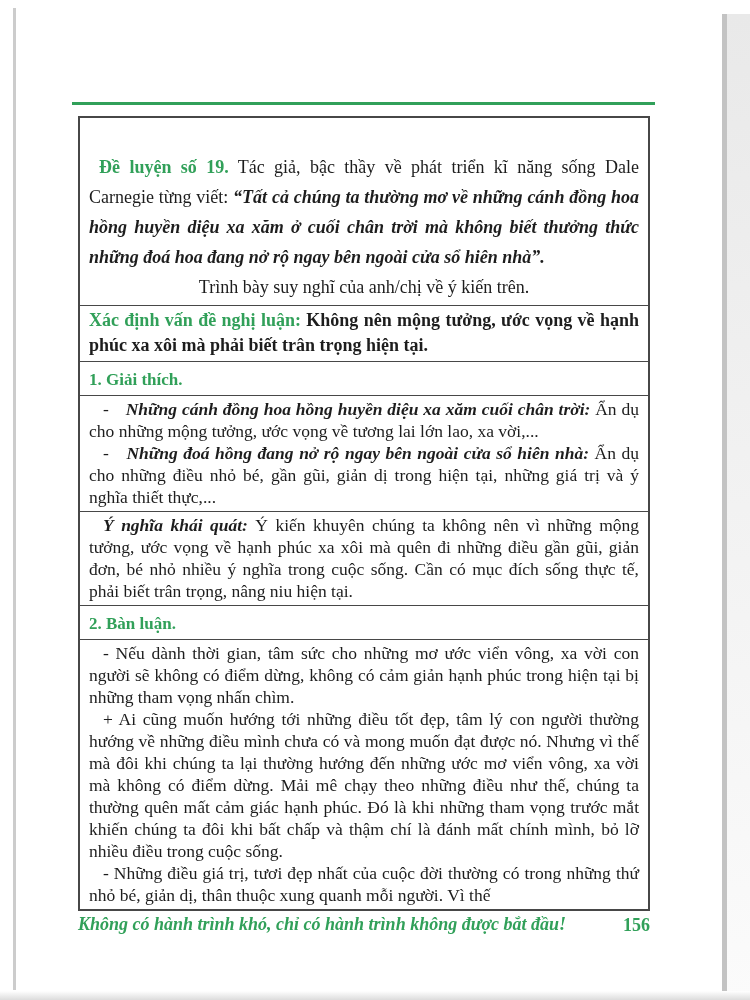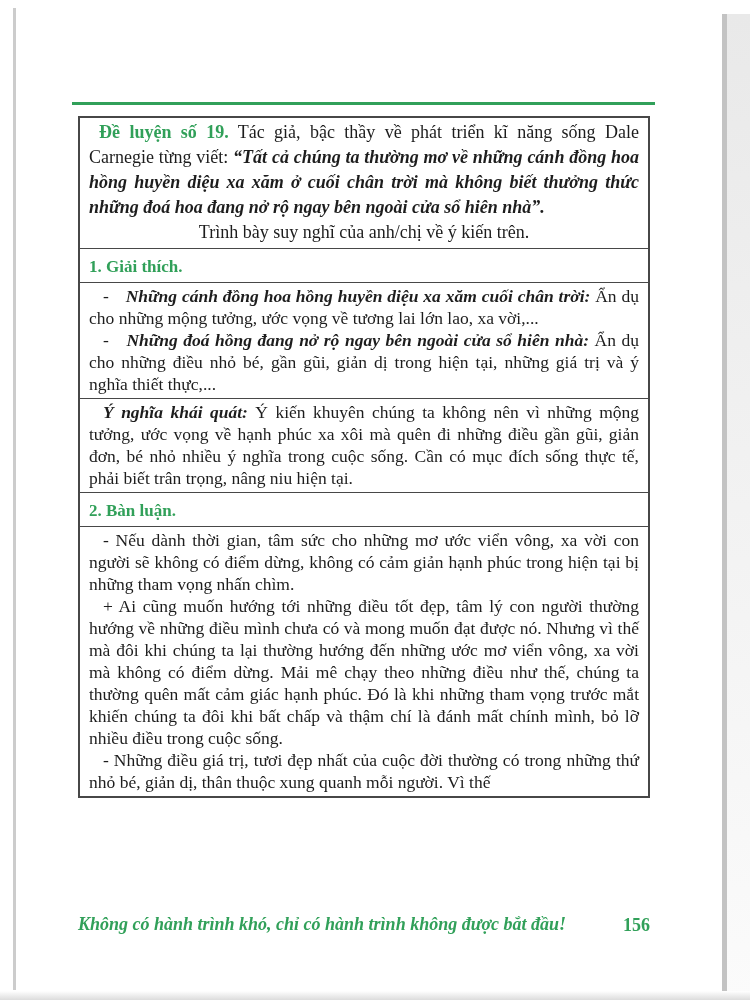--- a/index.html
+++ b/index.html
@@ -26,21 +26,21 @@
   .head-rule{position:absolute;top:102px;left:72px;width:583px;height:3px;background:var(--green);}
 
   
   .doc-table{
     position:absolute;top:116px;left:78px;width:572px;
     border:2px solid #474747;background:#ffffff;box-sizing:border-box;
   }
   .row{border-top:1.5px solid #474747;padding:2px 9px 3px 9px;}
   .row:first-child{border-top:none;}
 
-  .row-prompt{font-size:18px;line-height:25px;}
+  .row-prompt{font-size:18px;line-height:30px;margin-top:32px;}
   .prompt-para{margin:0;text-align:justify;text-indent:10px;}
   .exercise-label{color:var(--green);font-weight:bold;}
   .prompt-quote{font-weight:bold;font-style:italic;}
   .prompt-task{margin:0;text-align:center;}
 
   .row-thesis{font-size:18px;line-height:25px;font-weight:bold;text-align:justify;}
   .thesis-label{color:var(--green);}
 
   .row-title{font-size:17px;line-height:24px;font-weight:bold;color:var(--green);padding-top:6px;}
 
@@ -73,20 +73,21 @@
 </div>
 <div class="head-rule"></div>
 
 <div class="doc-table">
 
   <div class="row row-prompt">
     <p class="prompt-para"><span class="exercise-label">Đề luyện số 19.</span><span> Tác giả, bậc thầy về phát triển kĩ năng sống Dale Carnegie từng viết: </span><span class="prompt-quote">“Tất cả chúng ta thường mơ về những cánh đồng hoa hồng huyền diệu xa xăm ở cuối chân trời mà không biết thưởng thức những đoá hoa đang nở rộ ngay bên ngoài cửa sổ hiên nhà”.</span></p>
     <p class="prompt-task">Trình bày suy nghĩ của anh/chị về ý kiến trên.</p>
   </div>
 
+  <div class="row row-thesis"><span class="thesis-label">Xác định vấn đề nghị luận: </span><span>Không nên mộng tưởng, ước vọng về hạnh phúc xa xôi mà phải biết trân trọng hiện tại.</span></div>
 
   <div class="row row-title">
     <span>1. Giải thích.</span>
   </div>
 
   <div class="row row-body">
     <p class="body-para"><span>- </span><span class="term">Những cánh đồng hoa hồng huyền diệu xa xăm cuối chân trời:</span><span> Ẩn dụ cho những mộng tưởng, ước vọng về tương lai lớn lao, xa vời,...</span></p>
     <p class="body-para"><span>- </span><span class="term">Những đoá hồng đang nở rộ ngay bên ngoài cửa sổ hiên nhà:</span><span> Ẩn dụ cho những điều nhỏ bé, gần gũi, giản dị trong hiện tại, những giá trị và ý nghĩa thiết thực,...</span></p>
   </div>
 

